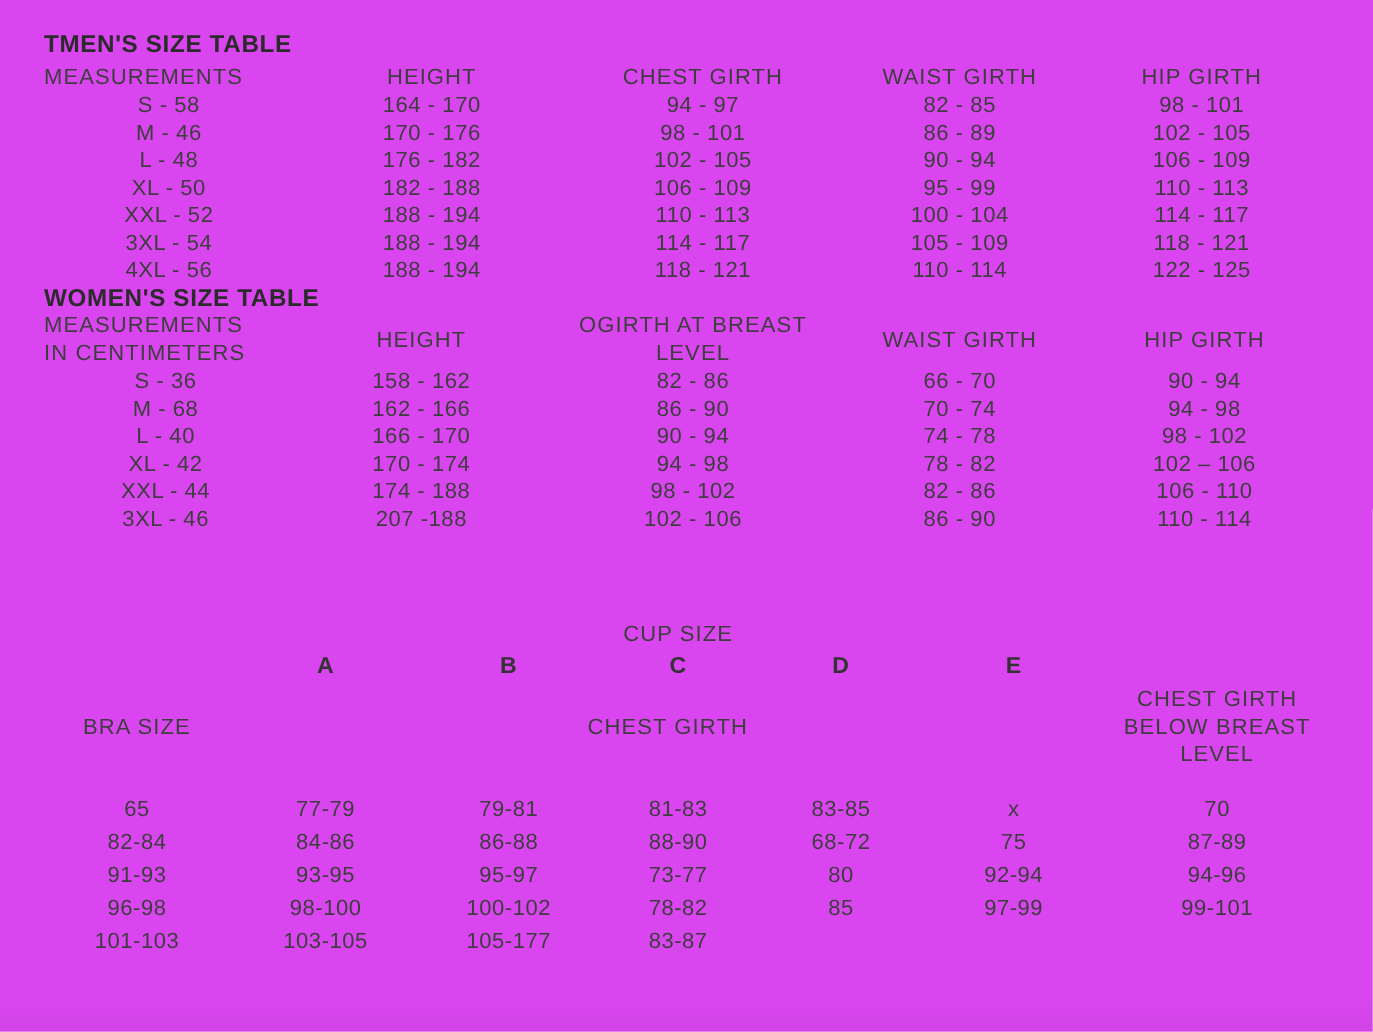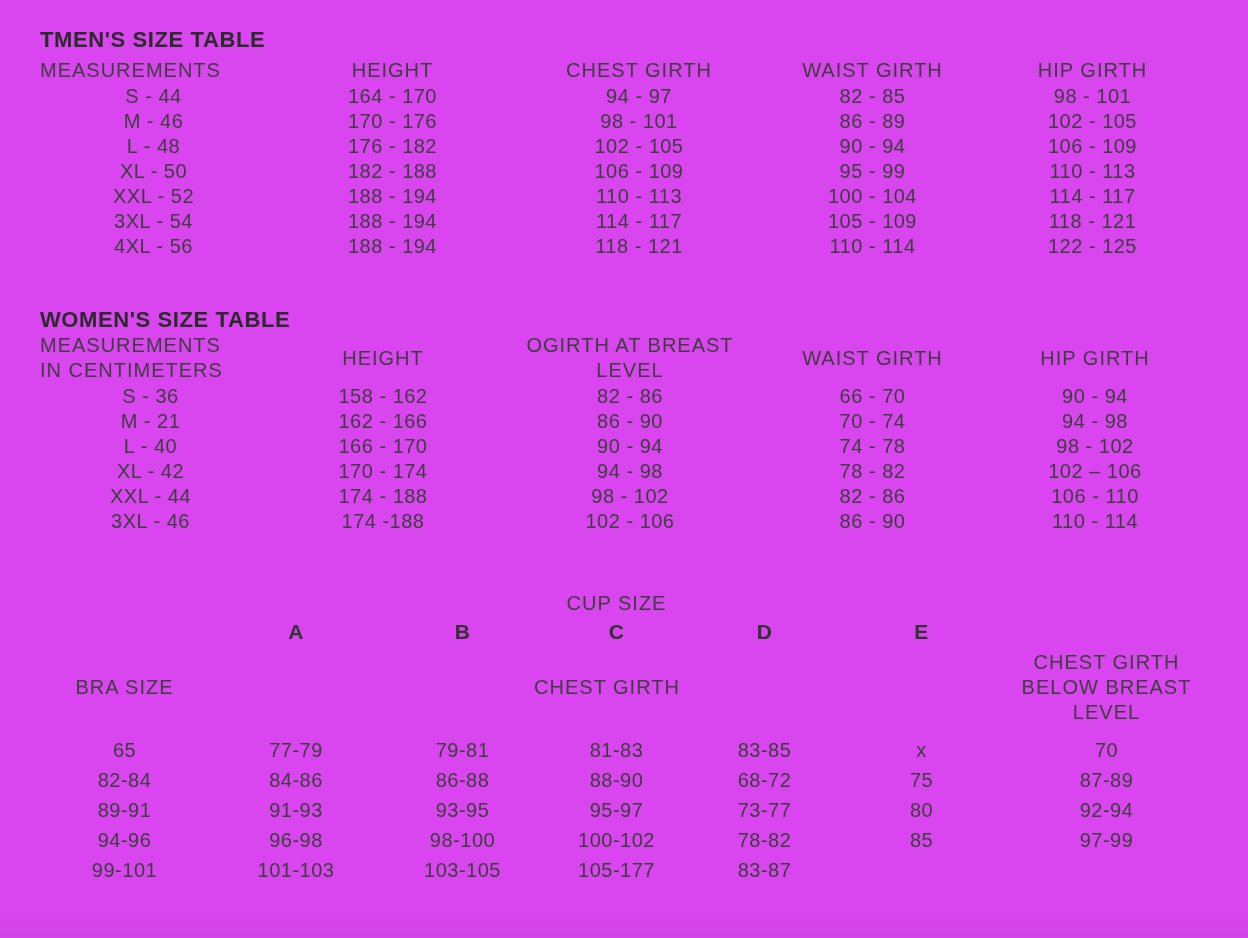--- a/index.html
+++ b/index.html
@@ -43,26 +43,26 @@
     letter-spacing: 0.5px;
     color: #3e3e3e;
   }
   .hdr { letter-spacing: 1px; }
   .left { justify-content: flex-start; text-align: left; }
   .two-line, .three-line { line-height: 25px; }
 
   .mens-header { grid-auto-rows: 28px; margin-top: 4px; }
   .mens-data   { grid-auto-rows: 25px; }
 
-  .womens-title { margin-top: 49px; }
+  .womens-title { }
   .womens-header { grid-auto-rows: 52px; }
   .womens-data   { grid-auto-rows: 25px; }
 
-  .bra-header { margin-top: 55px; grid-template-rows: 28px 30px 80px; }
-  .bra-data   { margin-top: 8px; grid-auto-rows: 30px; }
+  .bra-header { margin-top: 78px; grid-template-rows: 28px 30px 80px; }
+  .bra-data   { margin-top: 20px; grid-auto-rows: 30px; }
 
   .cup-label  { grid-row: 1; grid-column: 4; }
   .cup-letter { grid-row: 2; font-weight: 700; font-size: 21px; color: #333333; }
   .cup-a { grid-column: 2; } .cup-b { grid-column: 3; } .cup-c { grid-column: 4; }
   .cup-d { grid-column: 5; } .cup-e { grid-column: 6; }
   .bra-size-hdr    { grid-row: 3; grid-column: 1; }
   .chest-girth-hdr { grid-row: 3; grid-column: 2 / 7; }
   .below-hdr       { grid-row: 3; grid-column: 7; }
 </style>
 </head>
@@ -74,21 +74,21 @@
 
   <div class="grid cols-mens mens-header">
     <div class="c hdr left">MEASUREMENTS</div>
     <div class="c hdr">HEIGHT</div>
     <div class="c hdr">CHEST GIRTH</div>
     <div class="c hdr">WAIST GIRTH</div>
     <div class="c hdr">HIP GIRTH</div>
   </div>
 
   <div class="grid cols-mens mens-data">
-      <div class="c">S - 44</div>
+      <div class="c">S - 58</div>
       <div class="c">164 - 170</div>
       <div class="c">94 - 97</div>
       <div class="c">82 - 85</div>
       <div class="c">98 - 101</div>
       <div class="c">M - 46</div>
       <div class="c">170 - 176</div>
       <div class="c">98 - 101</div>
       <div class="c">86 - 89</div>
       <div class="c">102 - 105</div>
       <div class="c">L - 48</div>
@@ -137,42 +137,42 @@
     <div class="c hdr">WAIST GIRTH</div>
     <div class="c hdr">HIP GIRTH</div>
   </div>
 
   <div class="grid cols-womens womens-data">
       <div class="c">S - 36</div>
       <div class="c">158 - 162</div>
       <div class="c">82 - 86</div>
       <div class="c">66 - 70</div>
       <div class="c">90 - 94</div>
-      <div class="c">M - 21</div>
+      <div class="c">M - 68</div>
       <div class="c">162 - 166</div>
       <div class="c">86 - 90</div>
       <div class="c">70 - 74</div>
       <div class="c">94 - 98</div>
       <div class="c">L - 40</div>
       <div class="c">166 - 170</div>
       <div class="c">90 - 94</div>
       <div class="c">74 - 78</div>
       <div class="c">98 - 102</div>
       <div class="c">XL - 42</div>
       <div class="c">170 - 174</div>
       <div class="c">94 - 98</div>
       <div class="c">78 - 82</div>
       <div class="c">102 – 106</div>
       <div class="c">XXL - 44</div>
       <div class="c">174 - 188</div>
       <div class="c">98 - 102</div>
       <div class="c">82 - 86</div>
       <div class="c">106 - 110</div>
       <div class="c">3XL - 46</div>
-      <div class="c">174 -188</div>
+      <div class="c">207 -188</div>
       <div class="c">102 - 106</div>
       <div class="c">86 - 90</div>
       <div class="c">110 - 114</div>
     </div>
 
   <div class="grid cols-bra bra-header">
     <div class="c hdr cup-label">CUP SIZE</div>
 
     <div class="c cup-letter cup-a">A</div>
     <div class="c cup-letter cup-b">B</div>
@@ -199,21 +199,20 @@
       <div class="c">83-85</div>
       <div class="c">x</div>
       <div class="c">70</div>
       <div class="c">82-84</div>
       <div class="c">84-86</div>
       <div class="c">86-88</div>
       <div class="c">88-90</div>
       <div class="c">68-72</div>
       <div class="c">75</div>
       <div class="c">87-89</div>
-      <div class="c">89-91</div>
       <div class="c">91-93</div>
       <div class="c">93-95</div>
       <div class="c">95-97</div>
       <div class="c">73-77</div>
       <div class="c">80</div>
       <div class="c">92-94</div>
       <div class="c">94-96</div>
       <div class="c">96-98</div>
       <div class="c">98-100</div>
       <div class="c">100-102</div>

